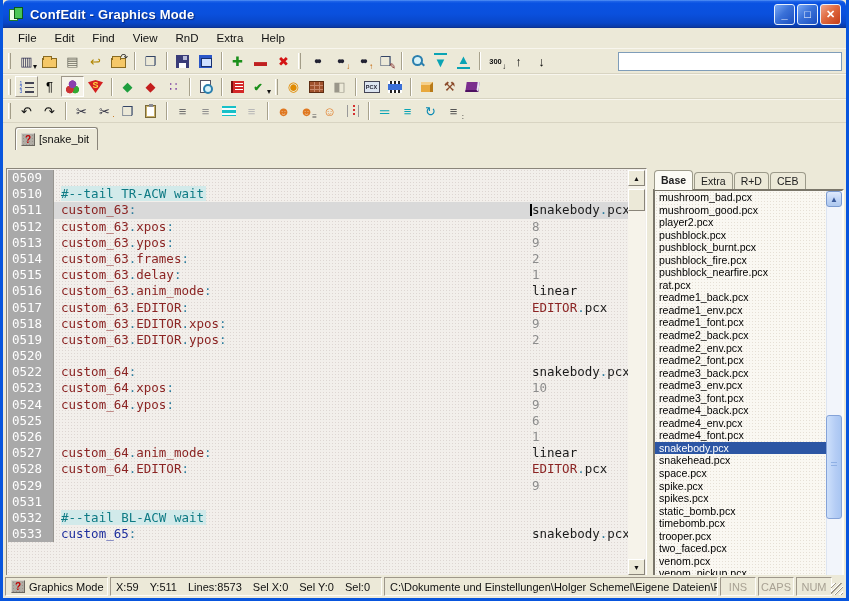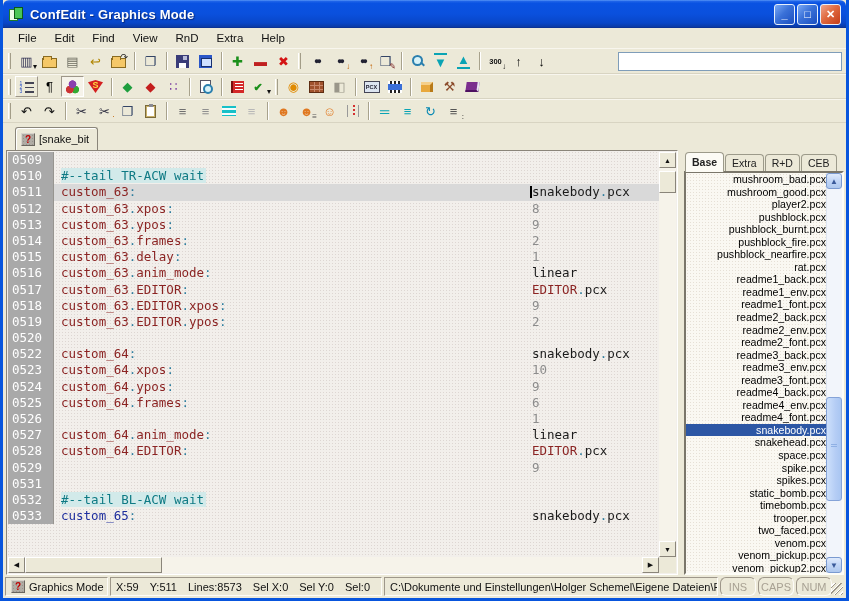--- a/index.html
+++ b/index.html
@@ -87,21 +87,21 @@
   .ic-checklist{width:14px;height:12px;color:#1a8f1a;font-size:11px;line-height:12px;font-weight:bold;}
   
   .tabbar{height:27px;position:relative;padding:4px 0 0 12px;background:#ece9d8;}
   .doc-tab{display:inline-flex;align-items:center;gap:4px;height:23px;padding:0 8px 0 5px;
     background:#ece9d8;border:1px solid #8a857a;border-bottom:none;border-radius:3px 3px 0 0;
     box-shadow:inset 1px 1px 0 #fff;font-size:11px;color:#111;}
   .brick-icon{width:14px;height:13px;background:#b0aca4;border:1px solid;border-color:#d8d4cc #6a665e #6a665e #d8d4cc;
     color:#c00000;font-weight:bold;font-size:10px;line-height:11px;text-align:center;flex:none;
     background-image:radial-gradient(#98948c 0.6px,transparent 0.7px);background-size:3px 3px;}
   
-  .main{display:flex;height:425px;padding:0 2px 0 3px;}
+  .main{display:flex;height:425px;padding:0 2px 0 3px;margin-top:18px;}
   .editor-wrap{flex:1;position:relative;border:1px solid;border-color:#8a857a #fff #fff #8a857a;
     background-color:#f2efeb;background-image:radial-gradient(#ddd6d2 0.7px,transparent 0.8px);background-size:3px 3px;}
   .editor-lines{position:absolute;left:1px;top:1px;right:18px;bottom:17px;overflow:hidden;
     font-family:"DejaVu Sans Mono","Liberation Mono",monospace;font-size:12.5px;}
   .eline{display:flex;height:16.2px;line-height:16.2px;position:relative;white-space:pre;}
   .eline.current{background:#d9d9d9;}
   .lnum{flex:none;width:46px;background:#a9a9a9;color:#fff;padding-left:4px;border-right:1px solid #979590;}
   .ecode{padding-left:7px;}
   .cmt{color:#0e7a84;background:#d2eaea;padding-right:2px;}
   .k{color:#8b2423;} .k.navy{color:#1f2f9e;} .p{color:#2e7d9e;}
@@ -114,28 +114,28 @@
   .vs{position:absolute;top:1px;right:1px;bottom:17px;width:17px;
     background-color:#f6f3ea;background-image:radial-gradient(#dcd6c8 0.6px,transparent 0.7px);background-size:2px 2px;}
   .vs .up{position:absolute;top:0;left:0;} .vs .down{position:absolute;bottom:0;left:0;}
   .vs .thumb{position:absolute;top:19px;left:0;width:17px;height:22px;background:#ece9d8;border:1px solid;border-color:#fff #8a857a #8a857a #fff;}
   .hs{position:absolute;left:1px;right:18px;bottom:1px;height:16px;
     background-color:#f6f3ea;background-image:radial-gradient(#dcd6c8 0.6px,transparent 0.7px);background-size:2px 2px;}
   .hs .left{position:absolute;left:0;top:0;width:17px;} .hs .right{position:absolute;right:0;top:0;width:17px;}
   .hs .thumb{position:absolute;left:17px;top:0;width:137px;height:16px;background:#ece9d8;border:1px solid;border-color:#fff #8a857a #8a857a #fff;}
   .corner{position:absolute;right:1px;bottom:1px;width:17px;height:16px;background:#ece9d8;}
   
-  .side-panel{width:160px;margin-left:6px;display:flex;flex-direction:column;}
+  .side-panel{width:191px;margin-left:6px;display:flex;flex-direction:column;}
   .side-tabs{height:21px;display:flex;align-items:flex-end;padding-left:1px;position:relative;z-index:2;}
   .side-tab{font-size:10.5px;padding:2px 6px 1px;border:1px solid #9c9a8a;border-bottom:none;
     border-radius:4px 4px 0 0;background:#ece9d8;margin-right:1px;color:#222;height:17px;}
   .side-tab.active{background:#fcfbf5;font-weight:bold;height:20px;margin-bottom:-1px;padding-top:3px;}
   .list-frame{flex:1;border:2px solid;border-color:#7a766a #fdfdf8 #fdfdf8 #7a766a;position:relative;
     background-color:#faf8f2;background-image:radial-gradient(#e6e0d6 0.6px,transparent 0.7px);background-size:3px 3px;}
-  .file-list{position:absolute;left:0;top:0;right:16px;bottom:0;overflow:hidden;text-align:right;}
+  .file-list{position:absolute;left:0;top:0;right:16px;bottom:0;overflow:hidden;}
   .file-item{height:12.55px;line-height:12.5px;font-size:10.6px;padding-left:4px;color:#000;white-space:nowrap;}
   .file-item.selected{background:#2c56a4;color:#fff;}
   
   .xpscroll{position:absolute;top:0;right:0;bottom:0;width:16px;background:#f2f5fb;
     box-shadow:inset 1px 0 0 #dde5f2;}
   .xpbtn{position:absolute;left:0;width:16px;height:16px;border:1px solid #7a9ad0;border-radius:3px;
     background:linear-gradient(180deg,#dfeafc 0%,#c2d6f6 50%,#aec8ee 100%);
     display:flex;align-items:center;justify-content:center;font-size:8px;color:#3a5a9a;}
   .xpbtn.up{top:0;} .xpbtn.down{bottom:0;}
   .xpthumb{position:absolute;left:0;width:16px;top:56%;height:26%;border:1px solid #85a3d8;border-radius:3px;
@@ -144,21 +144,21 @@
     background:repeating-linear-gradient(180deg,#8fb0e4 0 1px,transparent 1px 2.5px);}
   
   .statusbar{position:absolute;left:0;right:0;bottom:0;height:23px;display:flex;gap:2px;
     padding:2px 14px 2px 2px;background:#ece9d8;font-size:11px;align-items:stretch;}
   .sb-panel{border:1px solid;border-color:#9e978a #fdfcf8 #fdfcf8 #9e978a;display:flex;align-items:center;
     padding:0 5px;color:#111;white-space:nowrap;overflow:hidden;}
   .sb-mode{width:103px;gap:4px;}
   .sb-stats{width:272px;gap:0;}
   .sb-stats span{margin-right:11px;}
   .sb-path{flex:1;}
-  .sb-toggle{width:36px;justify-content:center;color:#a8a193;border-radius:6px;}
+  .sb-toggle{width:36px;justify-content:center;color:#a8a193;}
   .sb-grip{position:absolute;right:3px;bottom:3px;width:12px;height:12px;
     background:repeating-linear-gradient(135deg,transparent 0 2px,#fff 2px 3px,#9e978a 3px 4px);}
 </style>
 </head>
 <body>
 
 <div class="window">
 
   <div class="titlebar">
     <span class="app-icon">
@@ -419,21 +419,21 @@
           <div class="eline"><span class="lnum">0514</span><span class="val"><span class="vnum">2</span></span><span class="ecode"><span class="k">custom_63</span><span class="p">.</span><span class="k">frames</span><span class="p">:</span></span></div>
           <div class="eline"><span class="lnum">0515</span><span class="val"><span class="vnum">1</span></span><span class="ecode"><span class="k">custom_63</span><span class="p">.</span><span class="k">delay</span><span class="p">:</span></span></div>
           <div class="eline"><span class="lnum">0516</span><span class="val"><span class="vtxt">linear</span></span><span class="ecode"><span class="k">custom_63</span><span class="p">.</span><span class="k">anim_mode</span><span class="p">:</span></span></div>
           <div class="eline"><span class="lnum">0517</span><span class="val"><span class="k">EDITOR</span><span class="p">.</span><span class="vtxt">pcx</span></span><span class="ecode"><span class="k">custom_63</span><span class="p">.</span><span class="k">EDITOR</span><span class="p">:</span></span></div>
           <div class="eline"><span class="lnum">0518</span><span class="val"><span class="vnum">9</span></span><span class="ecode"><span class="k">custom_63</span><span class="p">.</span><span class="k">EDITOR</span><span class="p">.</span><span class="k">xpos</span><span class="p">:</span></span></div>
           <div class="eline"><span class="lnum">0519</span><span class="val"><span class="vnum">2</span></span><span class="ecode"><span class="k">custom_63</span><span class="p">.</span><span class="k">EDITOR</span><span class="p">.</span><span class="k">ypos</span><span class="p">:</span></span></div>
           <div class="eline"><span class="lnum">0520</span><span class="ecode"></span></div>
           <div class="eline"><span class="lnum">0522</span><span class="val"><span class="vtxt">snakebody</span><span class="p">.</span><span class="vtxt">pcx</span></span><span class="ecode"><span class="k">custom_64</span><span class="p">:</span></span></div>
           <div class="eline"><span class="lnum">0523</span><span class="val"><span class="vnum">10</span></span><span class="ecode"><span class="k">custom_64</span><span class="p">.</span><span class="k">xpos</span><span class="p">:</span></span></div>
           <div class="eline"><span class="lnum">0524</span><span class="val"><span class="vnum">9</span></span><span class="ecode"><span class="k">custom_64</span><span class="p">.</span><span class="k">ypos</span><span class="p">:</span></span></div>
-          <div class="eline"><span class="lnum">0525</span><span class="val"><span class="vnum">6</span></span><span class="ecode"><span class="k">custom_64</span><span class="p">.</span><span class="k">frames</span><span class="p">:</span></span></div>
+          <div class="eline"><span class="lnum">0525</span><span class="val"><span class="vnum">6</span></span></div>
           <div class="eline"><span class="lnum">0526</span><span class="val"><span class="vnum">1</span></span></div>
           <div class="eline"><span class="lnum">0527</span><span class="val"><span class="vtxt">linear</span></span><span class="ecode"><span class="k">custom_64</span><span class="p">.</span><span class="k">anim_mode</span><span class="p">:</span></span></div>
           <div class="eline"><span class="lnum">0528</span><span class="val"><span class="k">EDITOR</span><span class="p">.</span><span class="vtxt">pcx</span></span><span class="ecode"><span class="k">custom_64</span><span class="p">.</span><span class="k">EDITOR</span><span class="p">:</span></span></div>
           <div class="eline"><span class="lnum">0529</span><span class="val"><span class="vnum">9</span></span></div>
           <div class="eline"><span class="lnum">0531</span><span class="ecode"></span></div>
           <div class="eline"><span class="lnum">0532</span><span class="ecode"><span class="cmt">#--tail BL-ACW wait</span></span></div>
           <div class="eline"><span class="lnum">0533</span><span class="val"><span class="vtxt">snakebody</span><span class="p">.</span><span class="vtxt">pcx</span></span><span class="ecode"><span class="k navy">custom_65</span><span class="p">:</span></span></div>
         </div>
       <div class="vs">
         <div class="cbtn up">▲</div>

